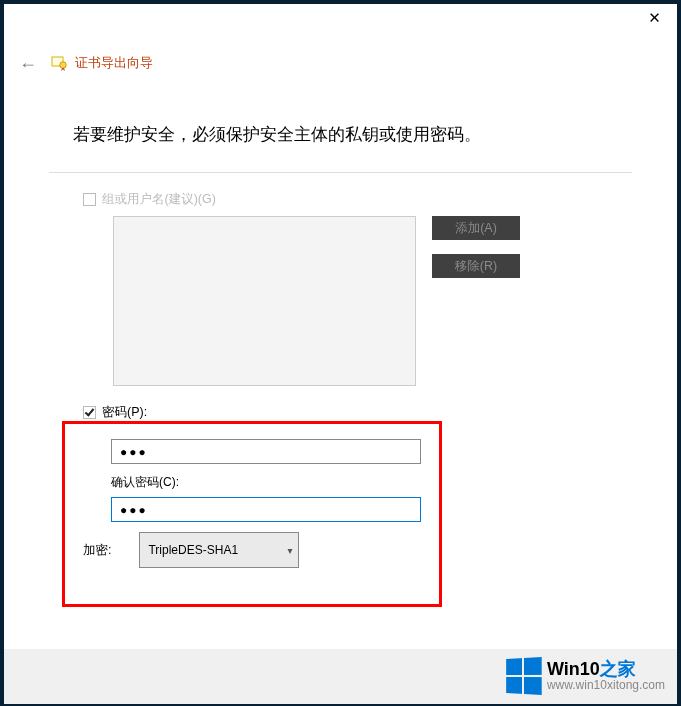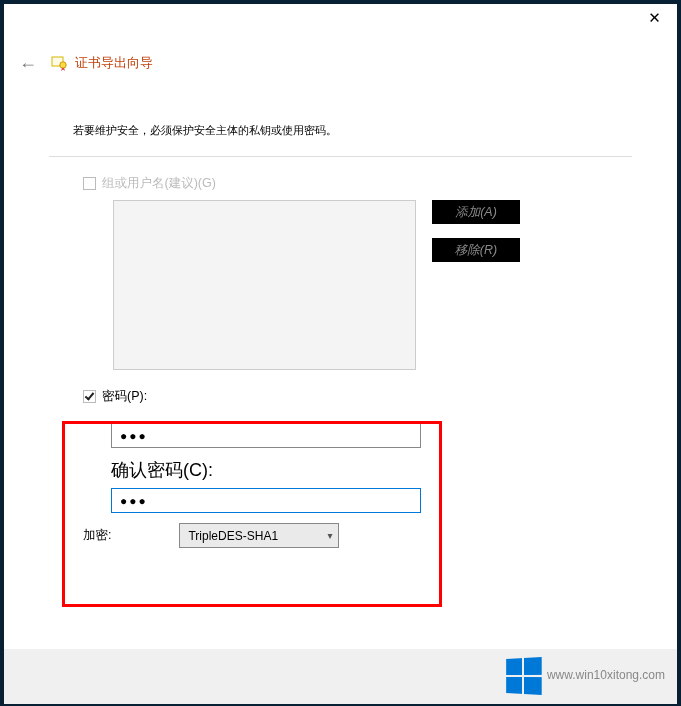--- a/index.html
+++ b/index.html
@@ -67,23 +67,23 @@
   }
   .content {
     padding: 40px 45px 0 45px;
   }
   .sec-title {
     font-weight: bold;
     font-size: 13px;
     margin-bottom: 6px;
   }
   .sec-desc {
-    font-size: 11px;
+    font-size: 17px;
     margin-left: 24px;
-    margin-bottom: 18px;
+    margin-bottom: 26px;
   }
   .hr {
     border: none;
     border-top: 1px solid #ddd;
     margin: 0 0 18px 0;
   }
   .group-row {
     display: flex;
     align-items: center;
     margin: 0 0 8px 34px;
@@ -121,25 +121,25 @@
   .btn-col {
     display: inline-flex;
     flex-direction: column;
     gap: 14px;
     margin-left: 16px;
     vertical-align: top;
   }
   .btn {
     width: 88px;
     height: 24px;
-    background: #000000;
+    background: #404040;
     color: #8a8a8a;
     border: none;
     font-size: 12.5px;
-    display:flex;align-items:center;justify-content:center;font-style:italic;
+    display:flex;align-items:center;justify-content:center;
   }
   .highlight {
     border: 3px solid #f00;
     position: absolute;
     left: 58px;
     top: 417px;
     width: 380px;
     height: 186px;
     pointer-events: none;
   }
@@ -152,31 +152,30 @@
     width: 310px;
     height: 25px;
     border: 1px solid #888;
     margin: 0 0 10px 28px;
     padding: 0 8px;
     letter-spacing: 2px;
     font-size: 12px;
     display:flex;align-items:center;
   }
   .pw-input.focus { border: 1px solid #0078d7; }
-  .confirm-label { margin-left: 28px; font-size:18px; margin-bottom:6px; display:block;}
+  .confirm-label { margin-left: 28px; font-size:12px; margin-bottom:6px; display:block;}
   .enc-row {
     display: flex;
     align-items: center;
     margin: 6px 0 0 0;
-    gap: 40px;
   }
   .enc-label { font-size: 12.5px; margin-right: 28px; }
   .select {
     width: 160px;
-    height: 25px;
+    height: 36px;
     border: 1px solid #888;
     background: #eaeaea;
     display: flex;
     align-items: center;
     justify-content: space-between;
     padding: 0 6px 0 8px;
     font-size: 12px;
   }
   .chev { font-size:10px; color:#555; }
   .footer-bar {
@@ -283,18 +282,21 @@
     <div class="footer-bar"></div>
 
     <div class="watermark">
       <div class="winlogo">
         <div></div>
           <div></div>
           <div></div>
           <div></div>
       </div>
       <div class="wm-text">
+        <div class="wm-main">
+          <span>Win10</span><span class="zhi">之家</span>
+        </div>
         <div class="wm-url">www.win10xitong.com</div>
       </div>
     </div>
 
   </div>
 </div>
 
 </body></html>

